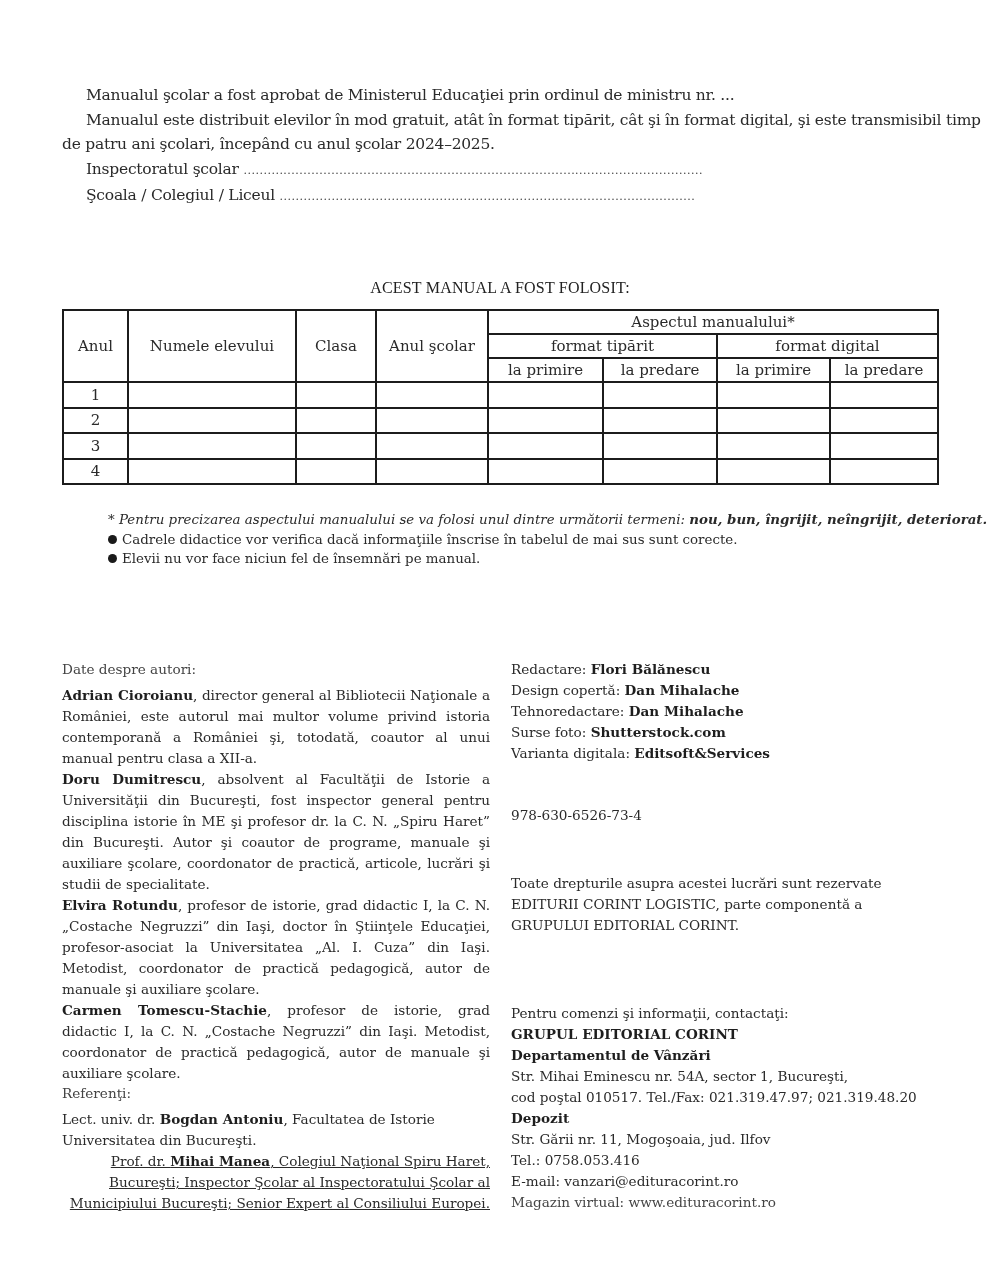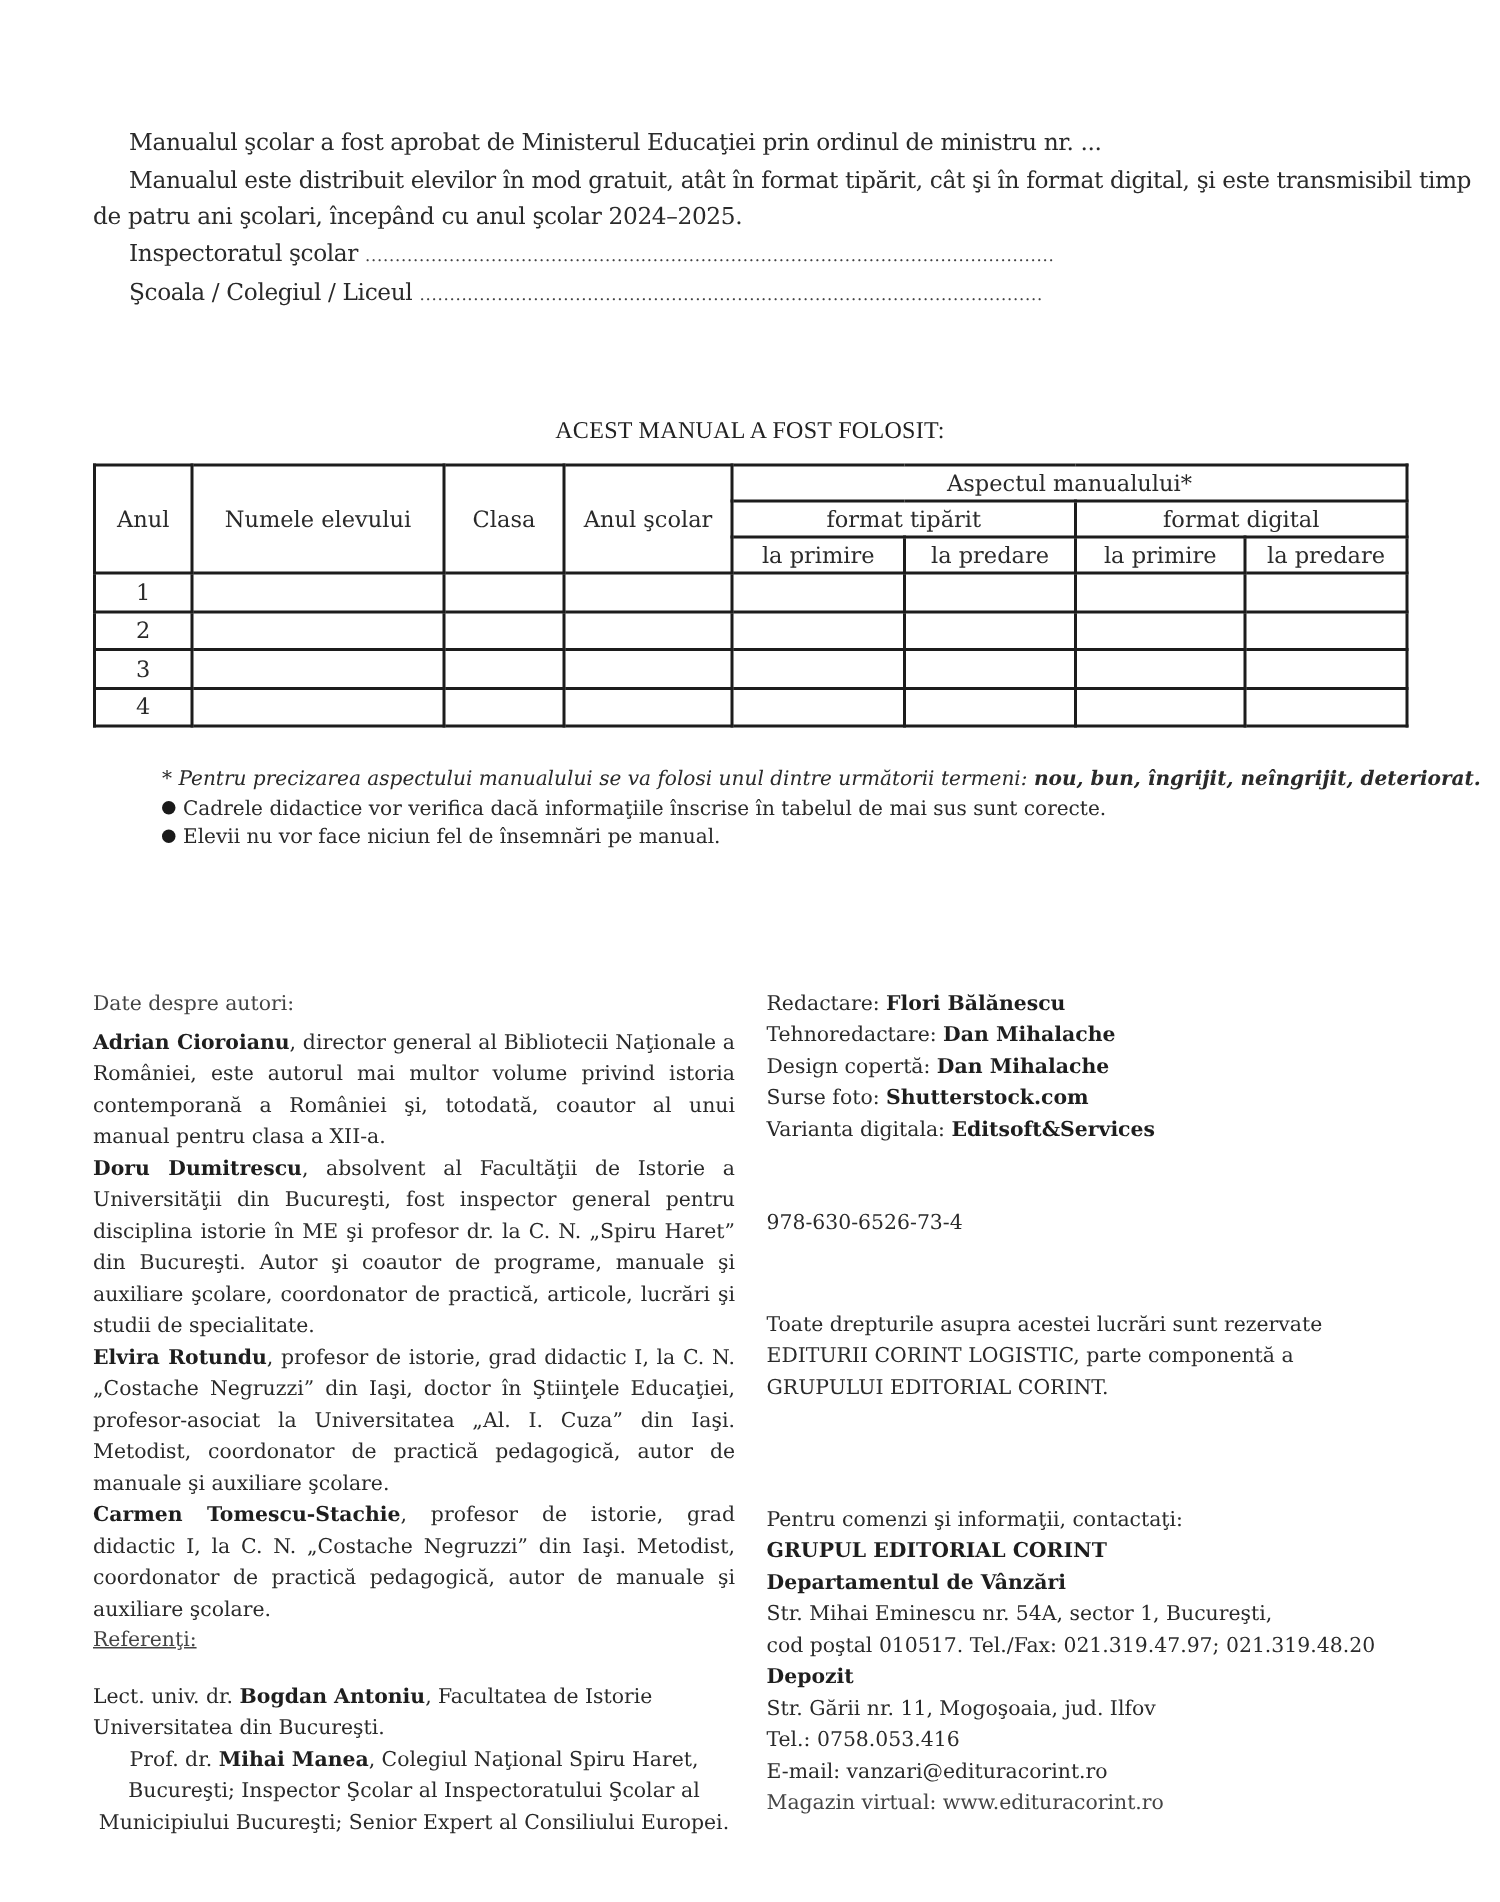--- a/index.html
+++ b/index.html
@@ -146,29 +146,29 @@
 
 <div class="abs col left-col" style="top:659px;">
   <div class="muted" style="margin-bottom:5px;">Date despre autori:</div>
   <div class="para"><span class="b">Adrian Cioroianu</span><span>, director general al Bibliotecii Naţionale a României, este autorul mai multor volume privind istoria contemporană a României şi, totodată, coautor al unui manual pentru clasa a XII-a.</span></div>
   <div class="para"><span class="b">Doru Dumitrescu</span><span>, absolvent al Facultăţii de Istorie a Universităţii din Bucureşti, fost inspector general pentru disciplina istorie în ME şi profesor dr. la C. N. „Spiru Haret” din Bucureşti. Autor şi coautor de programe, manuale şi auxiliare şcolare, coordonator de practică, articole, lucrări şi studii de specialitate.</span></div>
   <div class="para"><span class="b">Elvira Rotundu</span><span>, profesor de istorie, grad didactic I, la C. N. „Costache Negruzzi” din Iaşi, doctor în Ştiinţele Educaţiei, profesor-asociat la Universitatea „Al. I. Cuza” din Iaşi. Metodist, coordonator de practică pedagogică, autor de manuale şi auxiliare şcolare.</span></div>
   <div class="para"><span class="b">Carmen Tomescu-Stachie</span><span>, profesor de istorie, grad didactic I, la C. N. „Costache Negruzzi” din Iaşi. Metodist, coordonator de practică pedagogică, autor de manuale şi auxiliare şcolare.</span></div>
 </div>
 
 <div class="abs col left-col" style="top:1083px;">
-  <div class="muted" style="margin-bottom:17px;text-decoration:underline;">Referenţi:</div>
+  <div class="muted" style="margin-bottom:5px;">Referenţi:</div>
   <div style="text-align:left;"><span>Lect. univ. dr. </span><span class="b">Bogdan Antoniu</span><span>, Facultatea de Istorie Universitatea din Bucureşti.</span></div>
-  <div style="text-align:center;"><span>Prof. dr. </span><span class="b">Mihai Manea</span><span>, Colegiul Naţional Spiru Haret, Bucureşti; Inspector Şcolar al Inspectoratului Şcolar al Municipiului Bucureşti; Senior Expert al Consiliului Europei.</span></div>
+  <div style="text-align:right;text-decoration:underline;"><span>Prof. dr. </span><span class="b">Mihai Manea</span><span>, Colegiul Naţional Spiru Haret, Bucureşti; Inspector Şcolar al Inspectoratului Şcolar al Municipiului Bucureşti; Senior Expert al Consiliului Europei.</span></div>
 </div>
 
 <div class="abs col right-col" style="top:659px;">
   <div><span>Redactare: </span><span class="b">Flori Bălănescu</span></div>
+  <div><span>Design copertă: </span><span class="b">Dan Mihalache</span></div>
   <div><span>Tehnoredactare: </span><span class="b">Dan Mihalache</span></div>
-  <div><span>Design copertă: </span><span class="b">Dan Mihalache</span></div>
   <div><span>Surse foto: </span><span class="b">Shutterstock.com</span></div>
   <div><span>Varianta digitala: </span><span class="b">Editsoft&amp;Services</span></div>
 </div>
 
 <div class="abs col right-col" style="top:805px;">978-630-6526-73-4</div>
 
 <div class="abs col right-col" style="top:873px;">
   <div>Toate drepturile asupra acestei lucrări sunt rezervate</div>
   <div>EDITURII CORINT LOGISTIC, parte componentă a</div>
   <div>GRUPULUI EDITORIAL CORINT.</div>

